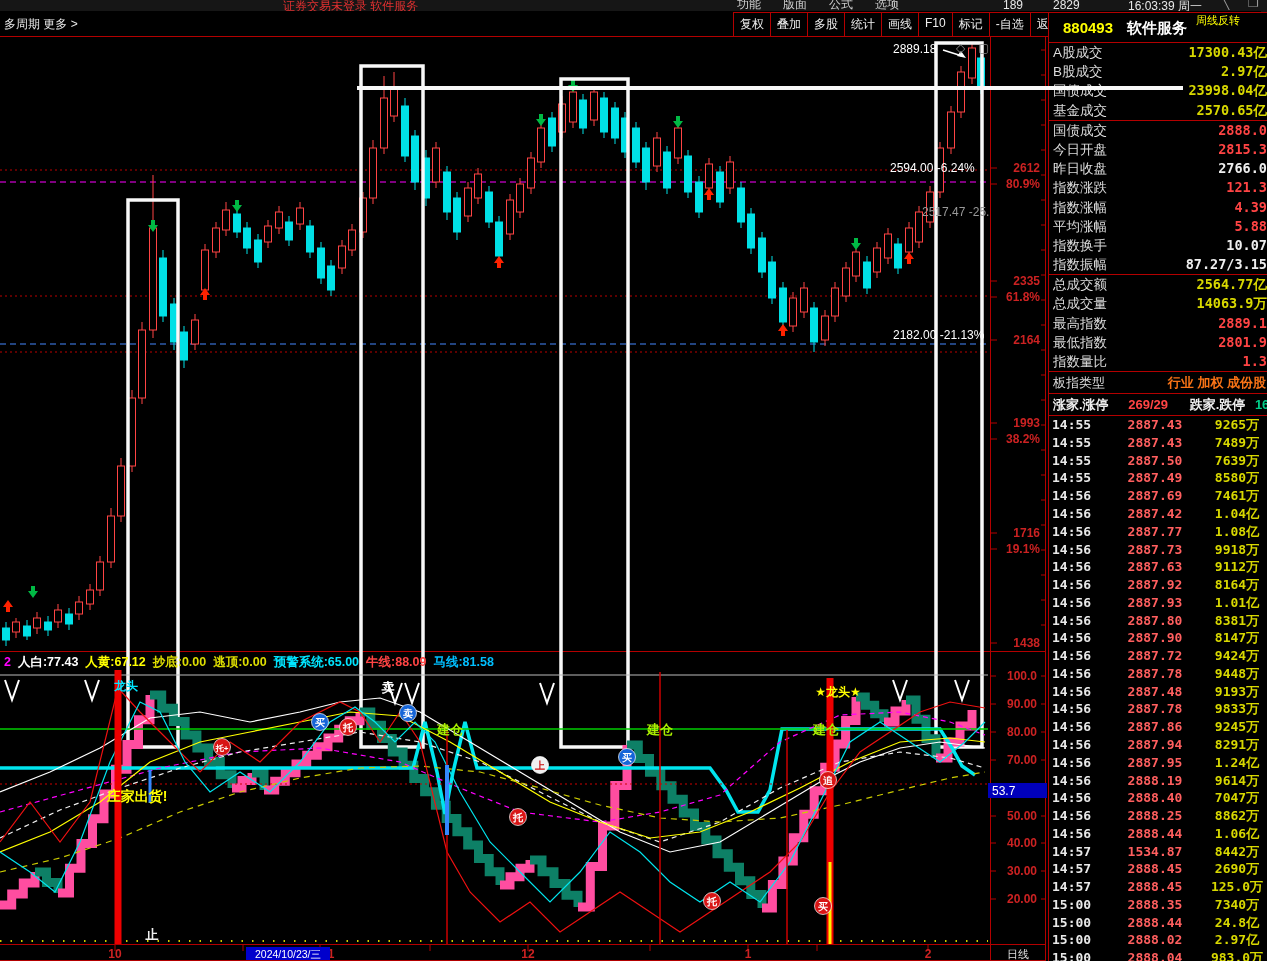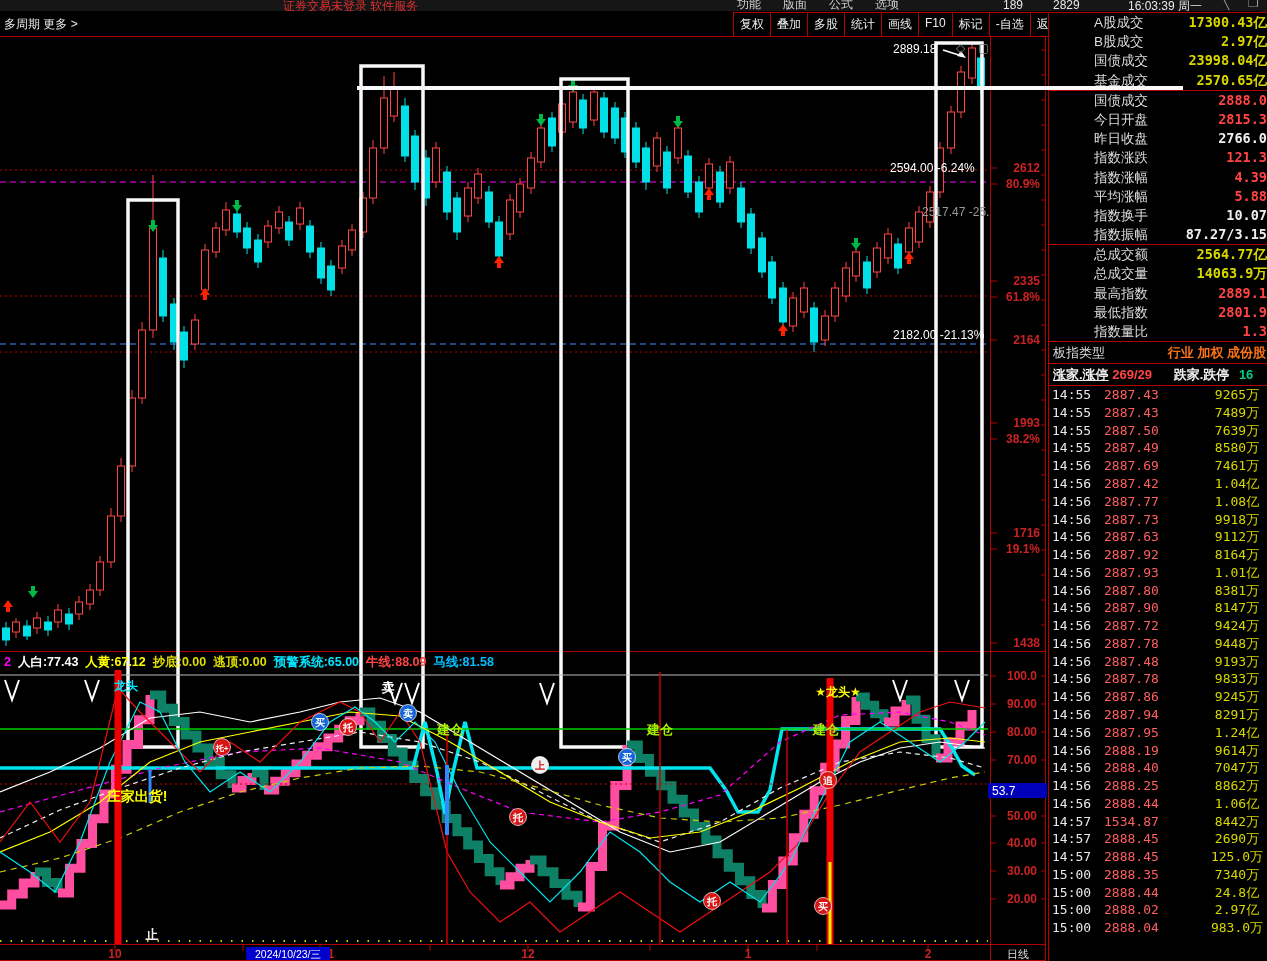--- a/index.html
+++ b/index.html
@@ -24,33 +24,33 @@
   
   #panel{left:1048px;top:12px;width:219px;height:949px;background:#000;
          border-left:1px solid #b30000;border-top:1px solid #b30000;color:#ddd;}
   #p-header{height:29px;border-bottom:1px solid #b30000;position:relative;}
   #p-code{position:absolute;left:14px;top:6px;color:#ffff00;font-size:15px;font-weight:bold;}
   #p-name{position:absolute;left:78px;top:6px;color:#ffffff;font-size:15px;font-weight:bold;}
   #p-tag{position:absolute;left:147px;top:0px;color:#ffff00;font-size:11px;}
   .qsec{border-bottom:1px solid #b30000;}
   .qrow{height:19.2px;line-height:19.2px;display:flex;justify-content:space-between;
         padding:0 1px 0 4px;font-size:13.5px;white-space:nowrap;overflow:hidden;}
-  .qrow .ql{color:#dcdcdc;margin-left:41px;}
+  .qrow .ql{color:#dcdcdc;}
   .qrow .qv{font-weight:bold;font-family:"DejaVu Sans Mono","Liberation Mono",monospace;}
   .c-y{color:#d8d800}.c-r{color:#ff4444}.c-w{color:#eeeeee}.c-g{color:#00cc88}
   #board-row,#adv-row{height:21px;line-height:21px;font-size:13px;padding:0 2px 0 4px;
         border-bottom:1px solid #b30000;white-space:nowrap;overflow:hidden;}
   #board-row .ql{color:#dcdcdc}
   #board-row .qv{color:#f97316;float:right;font-weight:bold;}
   #adv-row span{font-weight:bold;}
   #ticks{overflow:hidden;height:551px;}
-  .trow{height:17.77px;line-height:17.77px;display:flex;font-size:13px;font-weight:normal;
+  .trow{height:17.77px;line-height:17.77px;display:flex;font-size:13px;font-weight:bold;
         font-family:"DejaVu Sans Mono","Liberation Mono",monospace;white-space:nowrap;}
   .t-time{width:52px;color:#e8e8e8;padding-left:3px;}
-  .t-price{flex:1;color:#ff5f5f;}
+  .t-price{flex:1;text-align:center;color:#ff5f5f;}
   .t-vol{width:62px;text-align:center;color:#d8d800;overflow:hidden;}
   
   #white-hline{left:357px;top:86px;width:826px;height:4px;background:#f8f8f8;z-index:9;}
   svg{position:absolute;left:0;top:36px;}
   text{font-family:"Liberation Sans","DejaVu Sans",sans-serif;}
 </style>
 </head>
 <body>
 
 <div id="titlebar" class="abs">
@@ -513,20 +513,25 @@
       <text x="928" y="958" fill="#cc2222" font-size="12" font-weight="bold" text-anchor="middle">2</text>
       <g>
         <rect x="246" y="947" width="84" height="13" fill="#0000cc"></rect>
         <text x="288" y="957.5" fill="#ffffff" font-size="10.5" text-anchor="middle">2024/10/23/三</text>
       </g>
       <text x="1018" y="958" fill="#dddddd" font-size="11" text-anchor="middle">日线</text>
     </g>
   </svg>
 
 <div id="panel" class="abs">
+  <div id="p-header">
+    <span id="p-code">880493</span>
+    <span id="p-name">软件服务</span>
+    <span id="p-tag">周线反转</span>
+  </div>
   <div id="sec1" class="qsec">
       <div class="qrow">
         <span class="ql">A股成交</span>
         <span class="qv c-y">17300.43亿</span>
       </div>
       <div class="qrow">
         <span class="ql">B股成交</span>
         <span class="qv c-y">2.97亿</span>
       </div>
       <div class="qrow">
@@ -592,21 +597,21 @@
       <div class="qrow">
         <span class="ql">指数量比</span>
         <span class="qv c-r">1.3</span>
       </div>
     </div>
   <div id="board-row">
     <span class="ql">板指类型</span>
     <span class="qv">行业 加权 成份股</span>
   </div>
   <div id="adv-row">
-    <span class="c-w" style="margin-right: 0; text-decoration: underline;">涨家.涨停</span>
+    <span class="c-w" style="margin-right: 16px;">涨家.涨停</span>
     <span class="c-r" style="margin-right: 6px; text-align: right;">269/29</span>
     <span class="c-w" style="margin-right: 6px; padding-left: 12px;">跌家.跌停</span>
     <span class="c-g" style="margin-right: 6px;">16</span>
   </div>
   <div id="ticks">
       <div class="trow">
         <span class="t-time">14:55</span>
         <span class="t-price">2887.43</span>
         <span class="t-vol">9265万</span>
       </div>

